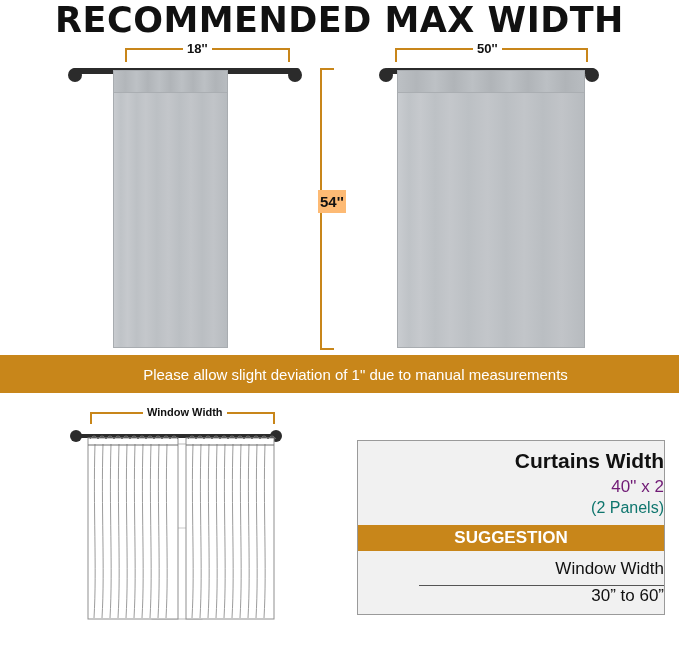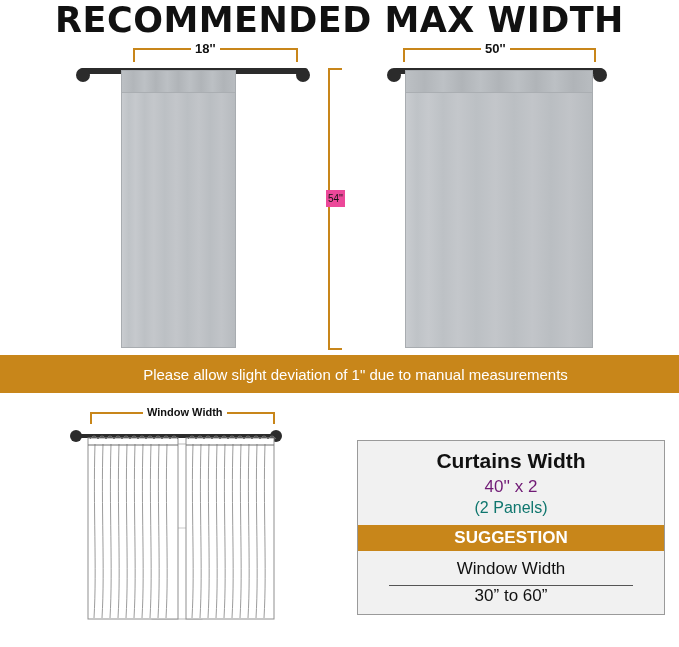--- a/index.html
+++ b/index.html
@@ -27,21 +27,21 @@
     font-weight: bold;
     letter-spacing: 0.5px;
     color: #111;
     line-height: 40px;
     font-family: "DejaVu Sans", sans-serif;
   }
 
   
   .top-area {
     position: absolute;
-    left: 8px;
+    left: 0;
     top: 40px;
     width: 617px;
     height: 315px;
   }
 
   
   .hbracket {
     position: absolute;
     border-left: 2px solid #c8861a;
     border-right: 2px solid #c8861a;
@@ -61,24 +61,24 @@
   
   .vbracket {
     position: absolute;
     border-top: 2px solid #c8861a;
     border-bottom: 2px solid #c8861a;
     border-left: 2px solid #c8861a;
     box-sizing: border-box;
   }
   .vbracket-label {
     position: absolute;
-    font-size: 10px;
-    font-weight: normal;
-    color: #111;
-    background: #ec4899;
+    font-size: 15px;
+    font-weight: bold;
+    color: #111;
+    background: #fdba74;
     padding: 3px 2px;
     white-space: nowrap;
   }
 
   
   .rod {
     position: absolute;
     height: 6px;
     background: #2b2b2b;
     border-radius: 3px;
@@ -171,21 +171,21 @@
     position: absolute;
     left: 12px;
     top: 42px;
     width: 308px;
     height: 175px;
     background: #f1f1f1;
     border: 1px solid #9a9a9a;
     box-sizing: border-box;
     display: flex;
     flex-direction: column;
-    align-items: center;
+    align-items: flex-end;
   }
   .cb-title {
     font-size: 21px;
     font-weight: bold;
     margin-top: 8px;
     color: #111;
   }
   .cb-line {
     font-size: 17px;
     margin-top: 4px;

